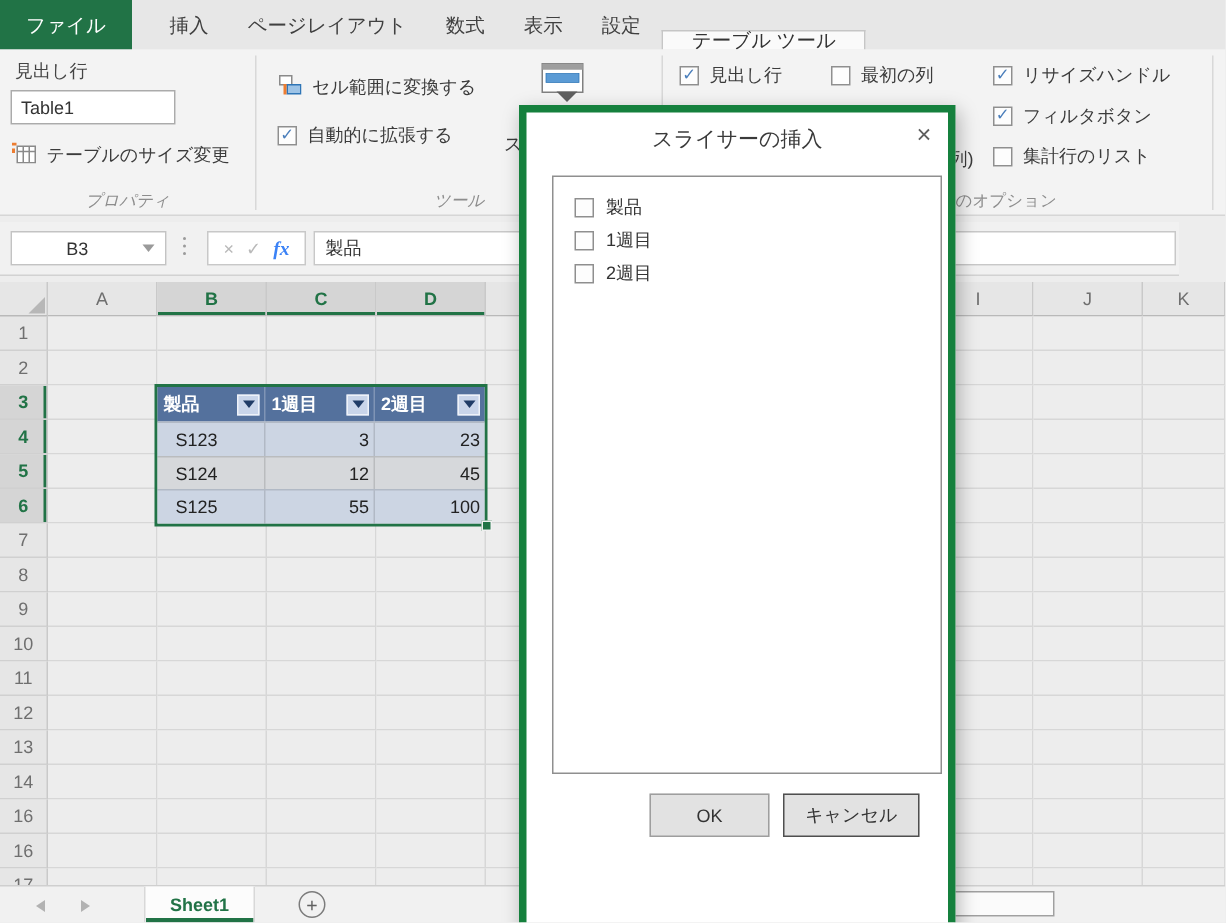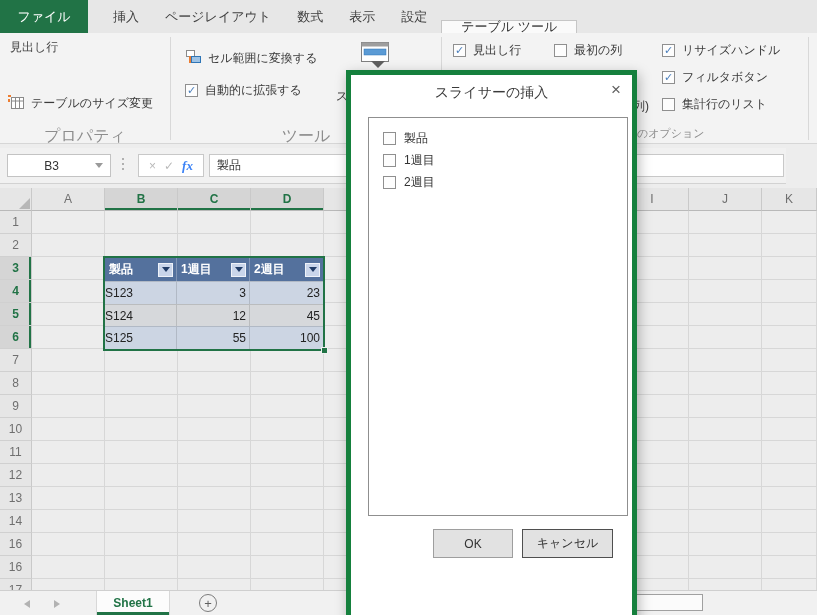--- a/index.html
+++ b/index.html
@@ -15,21 +15,21 @@
               justify-content:center; font-size:13px; }
   .tabs { display:flex; align-items:stretch; margin-left:12px; }
   .tab { display:flex; align-items:center; padding:0 13px; font-size:13px; color:#404040; cursor:default; }
   .active-tab { display:flex; align-items:center; padding:0 19px; font-size:13px; color:#333;
                 background:#fafafa; border:1px solid #c6c6c6; border-bottom:none; margin-left:1px;margin-top:20px; }
 
   
   .ribbon { position:absolute; left:0; top:33px; width:817px; height:111px; background:#f3f3f3;
             border-bottom:1px solid #d6d6d6; }
   .ribbon .sep { position:absolute; top:4px; height:103px; width:1px; background:#d8d8d8; }
-  .glabel { position:absolute; top:93px; font-size:16px; color:#8d8d8d; text-align:center; }
+  .glabel { position:absolute; top:93px; font-size:11px; color:#8d8d8d; text-align:center;font-style:italic; }
   .rlabel { font-size:12px; color:#444; }
   .tblname-label { position:absolute; left:10px; top:6px; }
   .tblname-input { position:absolute; left:7px; top:27px; width:110px; height:23px; background:#fff;
                    border:1px solid #ababab; font-size:12px; padding:0 6px; color:#333;
                    font-family:inherit; }
   .rbtn { position:absolute; display:flex; align-items:center; gap:7px; font-size:12px; color:#3b3b3b;
           cursor:default; }
   .cbrow { display:flex; align-items:center; gap:7px; height:14px; cursor:default; }
   .cb { width:13px; height:13px; background:#fdfdfd; border:1px solid #8f8f8f; display:flex;
         align-items:center; justify-content:center; font-size:11px; line-height:11px; color:#4a7ebb;
@@ -80,21 +80,21 @@
   .t-hc { display:flex; align-items:center; justify-content:space-between; padding:0 3px 0 4px;
           color:#fff; font-weight:bold; border-right:1px solid rgba(255,255,255,0.25); }
   .t-hc:last-child { border-right:none; }
   .t-filter { width:15px; height:14px; background:#c9d5ea; border:1px solid #eef2f9; display:flex;
               align-items:center; justify-content:center; flex:0 0 15px; }
   .t-row { display:flex; flex:1 1 auto; border-top:1px solid rgba(0,0,0,0.13); }
   .t-row.band0 { background:#ccd5e3; }
   .t-row.band1 { background:#d6d8db; }
   .t-cell { display:flex; align-items:center; color:#222; border-right:1px solid rgba(0,0,0,0.13); }
   .t-cell:last-child { border-right:none; }
-  .t-cell.txt { justify-content:flex-start; padding-left:0; }
+  .t-cell.txt { justify-content:flex-start; padding-left:12px; }
   .t-cell.num { justify-content:flex-end; padding-right:3px; }
   .w0 { flex:0 0 72px; } .w1 { flex:0 0 73px; } .w2 { flex:1 1 auto; }
   .fill-handle { position:absolute; right:-5px; bottom:-5px; width:7px; height:7px; background:#217346;
                  border:1px solid #f0f0f0; }
 
   
   .sheetbar { position:absolute; left:0; top:590px; width:817px; height:25px; background:#f1f1f1;
               border-top:1px solid #cfcfcf; }
   .nav-tri-l { position:absolute; top:9px; width:0; height:0; border-top:4px solid transparent;
                border-bottom:4px solid transparent; border-right:6px solid #b2b2b2; }
@@ -146,20 +146,21 @@
         <div class="tab">ページレイアウト</div>
         <div class="tab">数式</div>
         <div class="tab">表示</div>
         <div class="tab">設定</div>
       </div>
     <div class="active-tab">テーブル ツール</div>
   </div>
 
   <div class="ribbon">
     <div class="tblname-label rlabel">見出し行</div>
+    <input class="tblname-input" value="Table1" style="">
     <div class="rbtn" style="left:8px; top:62px;">
       <span>
         <svg width="16" height="14" viewBox="0 0 16 14">
           <rect x="3.5" y="2.5" width="12" height="11" fill="#fff" stroke="#8a8a8a"></rect>
           <line x1="3.5" y1="6" x2="15.5" y2="6" stroke="#8a8a8a"></line>
           <line x1="7.5" y1="2.5" x2="7.5" y2="13.5" stroke="#8a8a8a"></line>
           <line x1="11.5" y1="2.5" x2="11.5" y2="13.5" stroke="#8a8a8a"></line>
           <rect x="0" y="0" width="3" height="2" fill="#ed7d31"></rect>
           <rect x="0" y="4" width="2" height="3" fill="#ed7d31"></rect>
         </svg>

